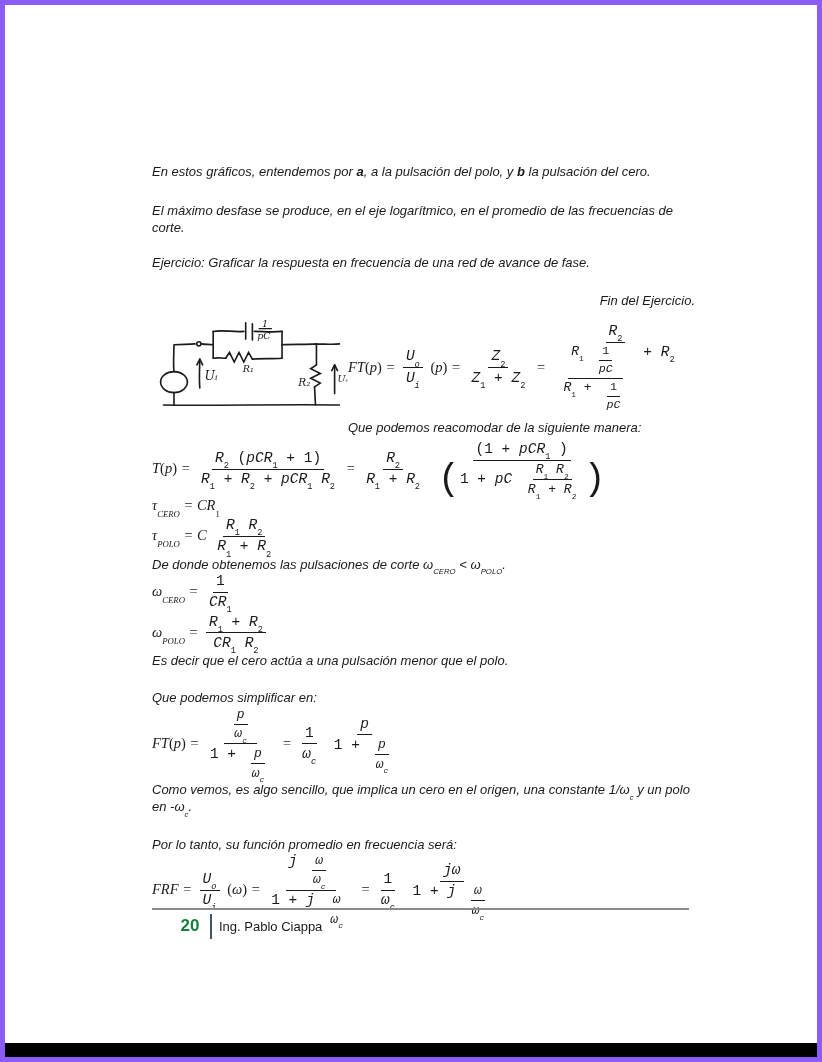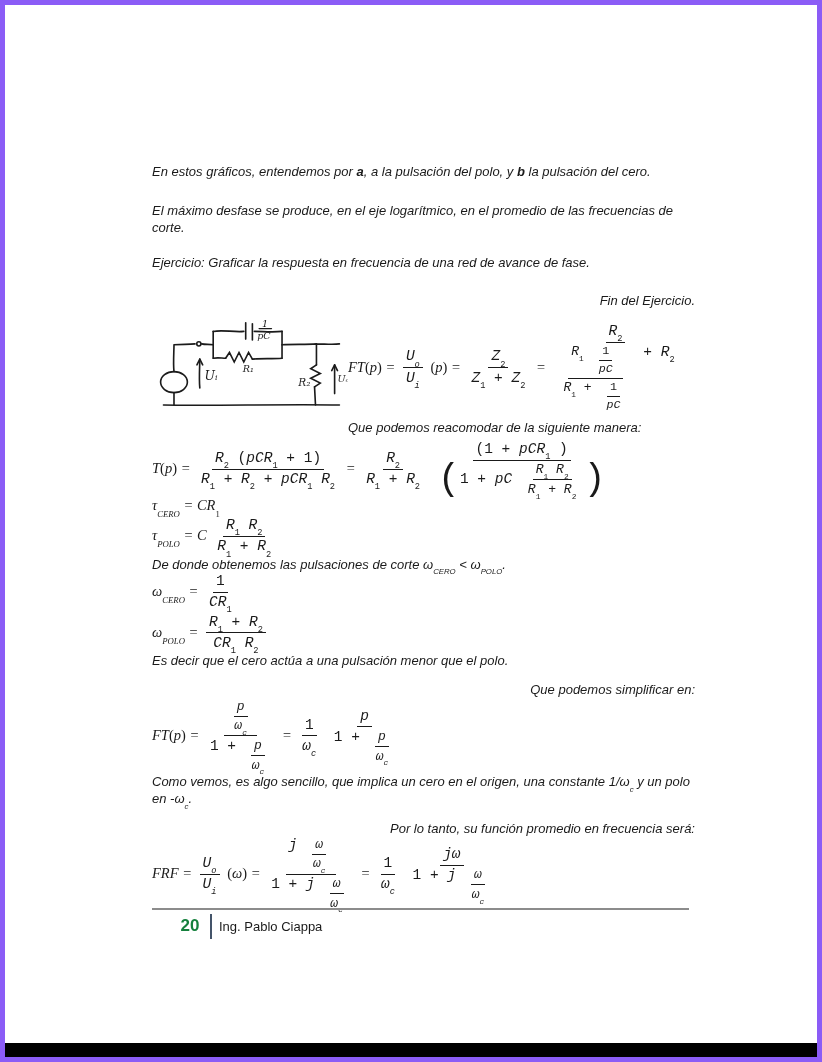--- a/index.html
+++ b/index.html
@@ -23,21 +23,21 @@
   .paren{display:inline-flex;align-items:center;}
   .pg{font-style:normal;font-weight:200;font-size:2.55em;line-height:0.9;}
   .pmid{display:inline-flex;align-items:center;white-space:pre;}
   
   .row{display:flex;margin-top:8px;}
   .circuit{flex:none;width:196px;height:112px;margin-top:2px;}
   .tcol{width:347px;margin-left:0;}
   .circuit text{font-family:"DejaVu Serif",serif;font-style:italic;fill:#1b1b1b;}
   
   .mt22{margin-top:22px;} .mt20{margin-top:20px;} .mt18{margin-top:18px;}
-  .mt12{margin-top:12px;text-align:right;} .mt6{margin-top:6px;}
+  .mt12{margin-top:20px;} .mt6{margin-top:6px;}
   .mt5{margin-top:5px;} .mt2{margin-top:2px;} .mt0{margin-top:0;}
   
   .footer{position:absolute;left:147px;top:903px;width:537px;}
   .footer-rule{border-top:2px solid #8c8c8c;height:0;width:100%;}
   .footer-row{display:flex;align-items:center;height:30px;margin-top:1px;}
   .pagenum{margin-left:22px;width:32px;text-align:center;color:#15803d;
            font-weight:bold;font-size:17px;font-style:normal;}
   .vbar{height:25px;width:2px;background:#44546a;margin-left:4px;margin-right:7px;}
   .author{font-size:13px;font-style:normal;}
   .doctitle{margin-left:32px;font-size:13px;font-style:normal;}

